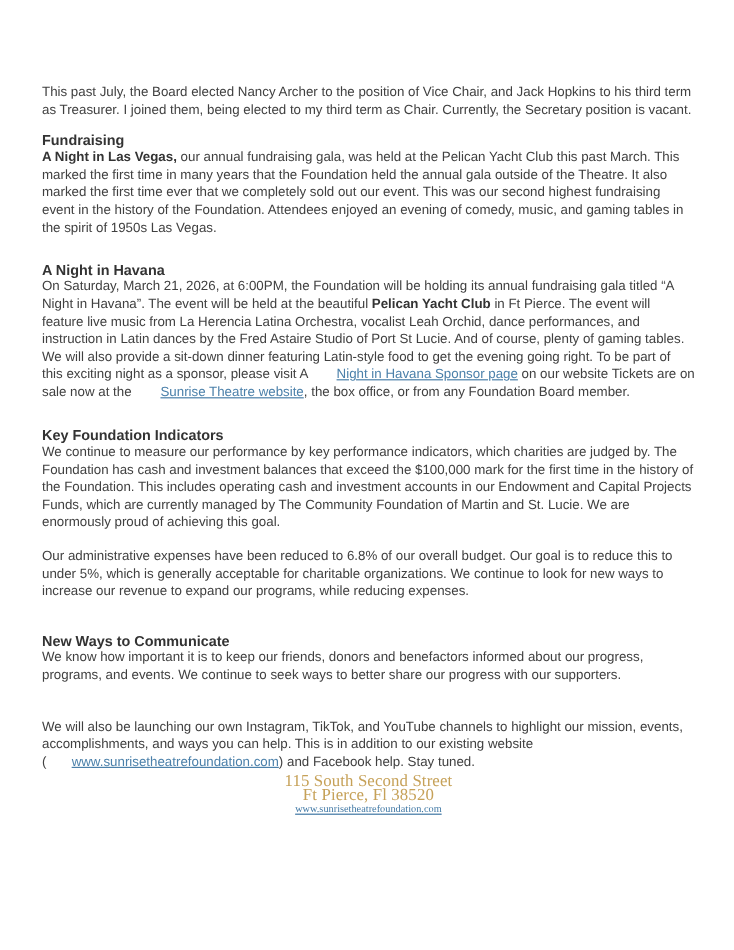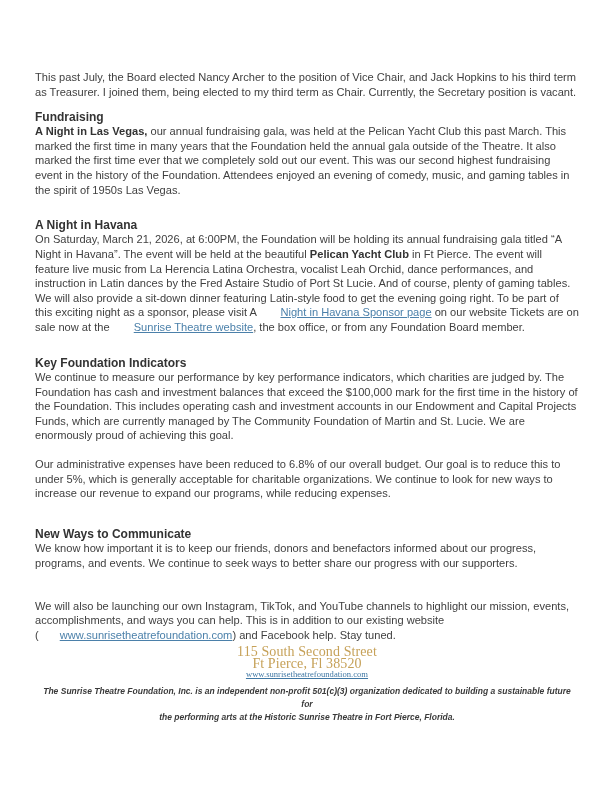--- a/index.html
+++ b/index.html
@@ -119,19 +119,15 @@
 
 
   <div class="spacer-md"></div>
 
   <p class="body-text para-tight"><span>We will also be launching our own Instagram, TikTok, and YouTube channels to highlight our mission, events, accomplishments, and ways you can help. This is in addition to our existing website (</span><a class="doclink" href="#">www.sunrisetheatrefoundation.com</a><span>) and Facebook help. Stay tuned.</span></p>
 
   <div class="footer">
     <div class="footer-addr">115 South Second Street</div>
     <div class="footer-addr">Ft Pierce, Fl 38520</div>
     <div class="footer-url"><a href="#">www.sunrisetheatrefoundation.com</a></div>
-    <div class="footer-tag">
-      <span class="footer-tag-line">The Sunrise Theatre Foundation, Inc. is an independent non-profit 501(c)(3) organization dedicated to building a sustainable future for</span>
-      <span class="footer-tag-line">the performing arts at the Historic Sunrise Theatre in Fort Pierce, Florida.</span>
-    </div>
   </div>
 
 </div>
 
 </body></html>

